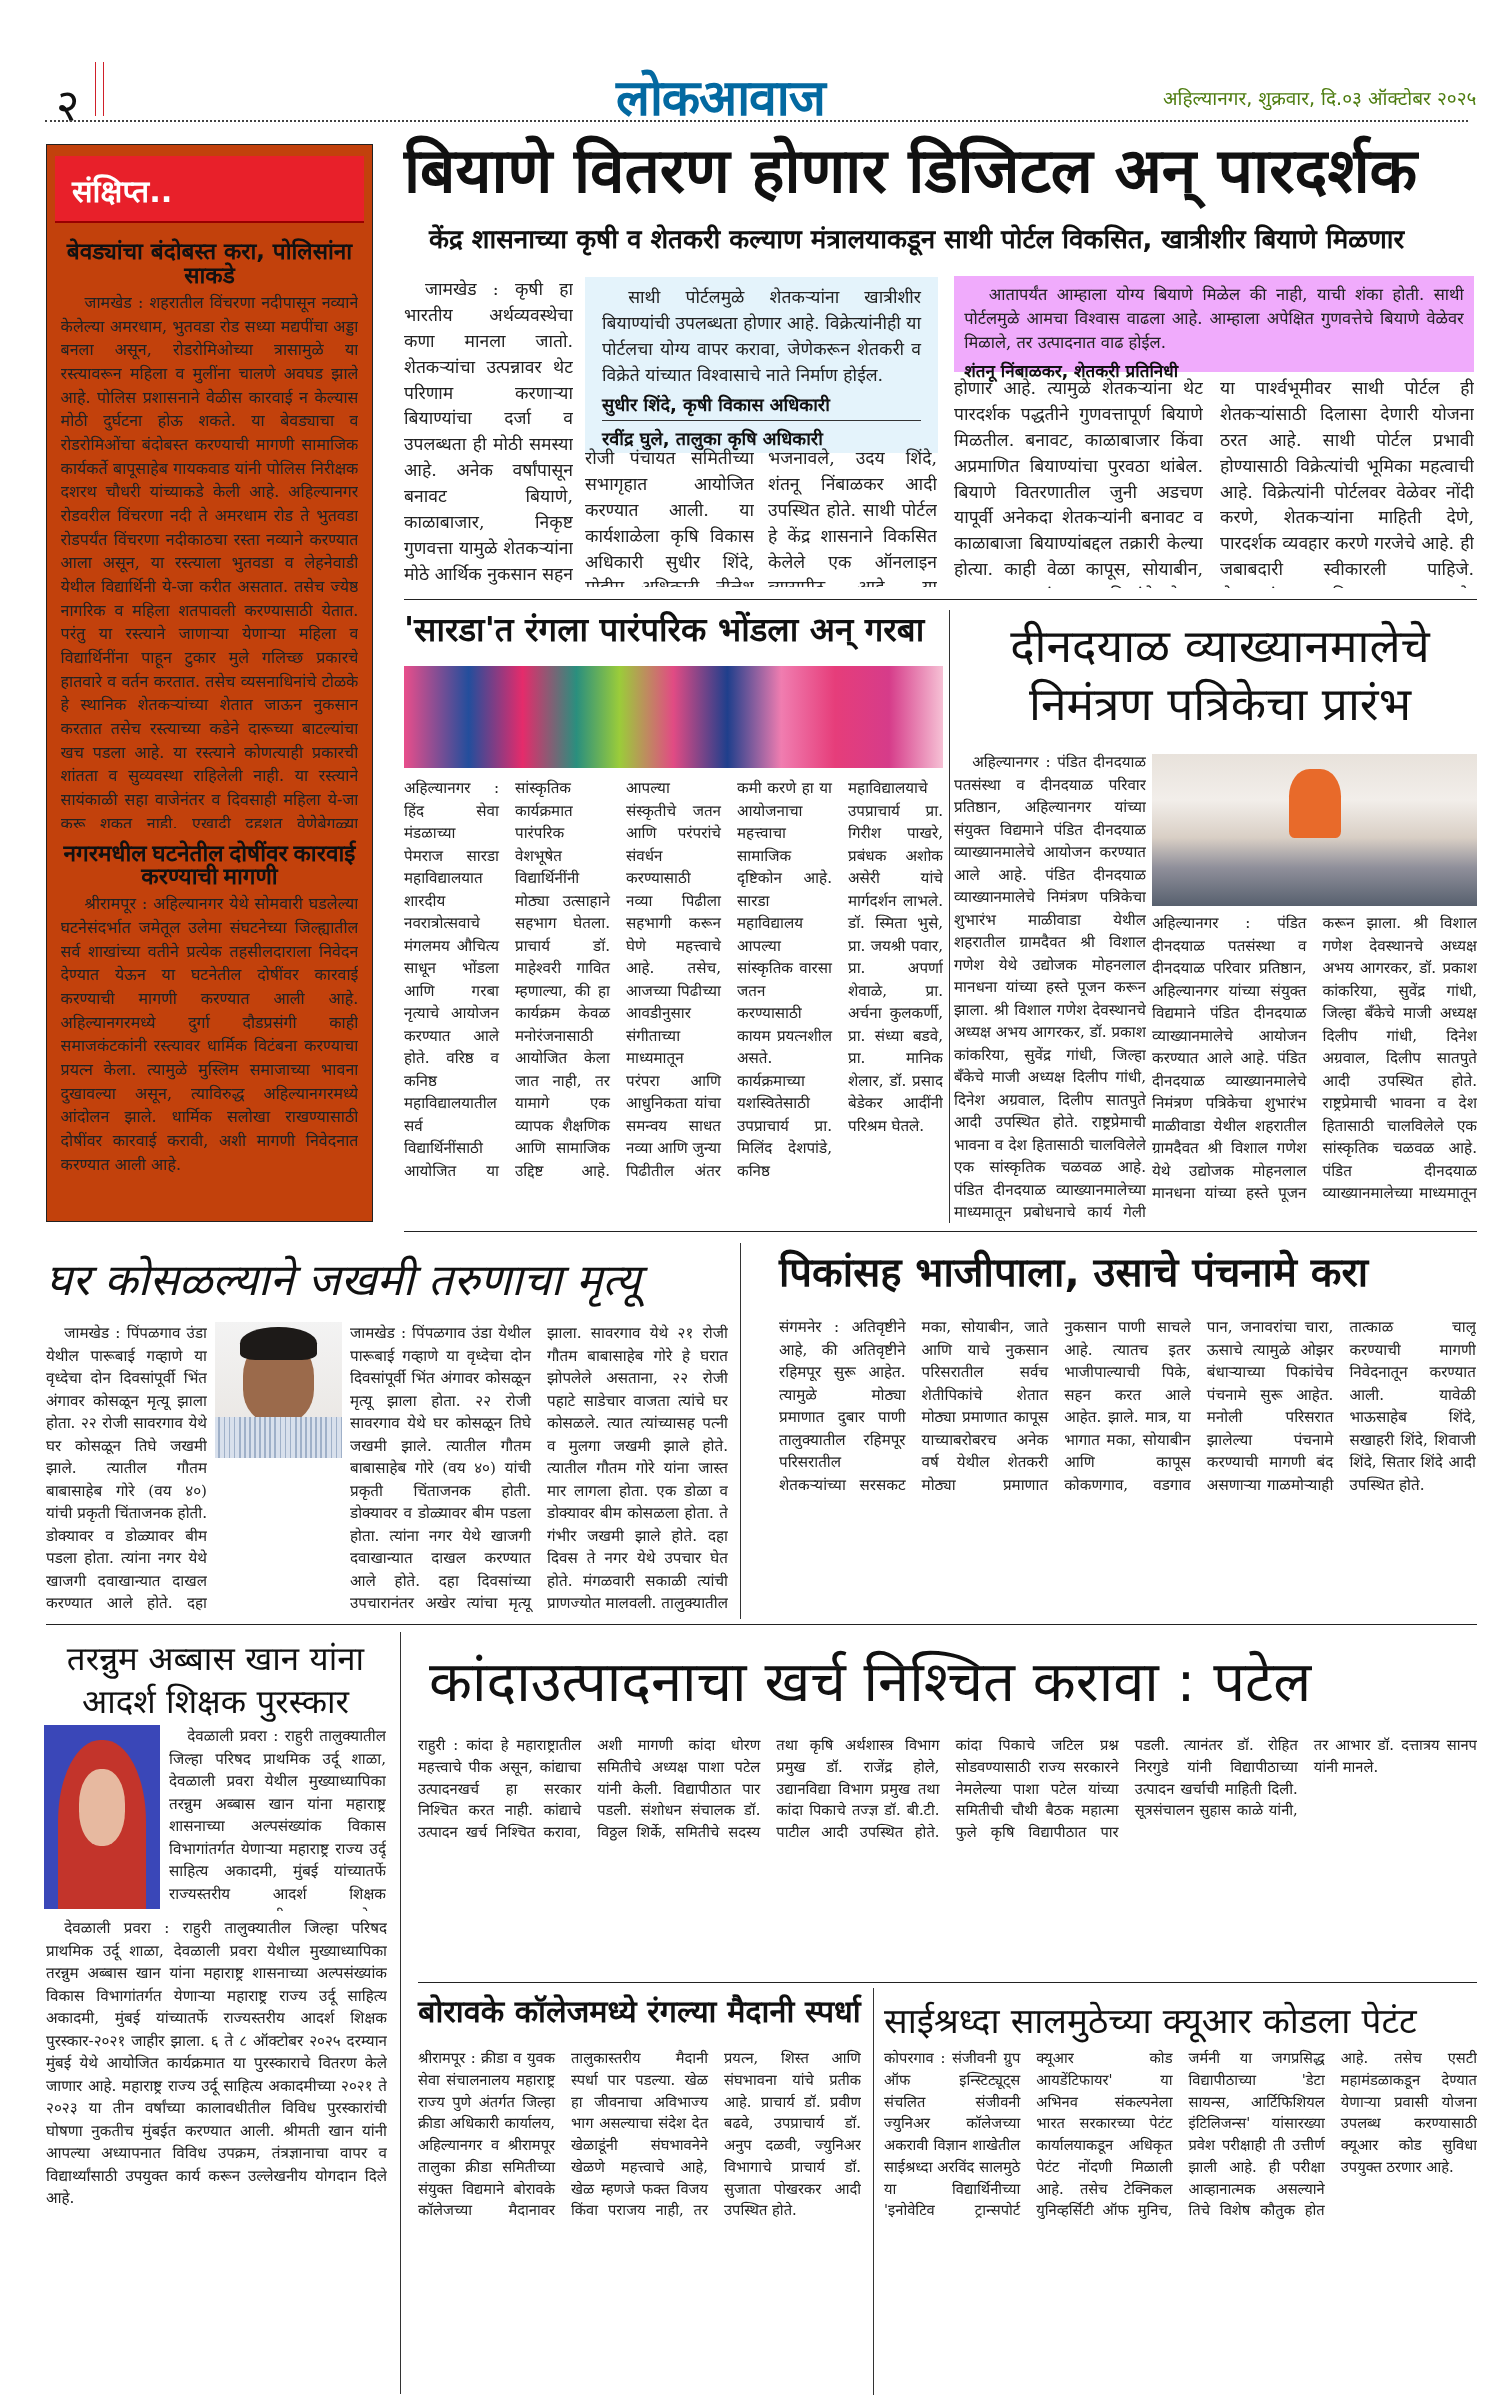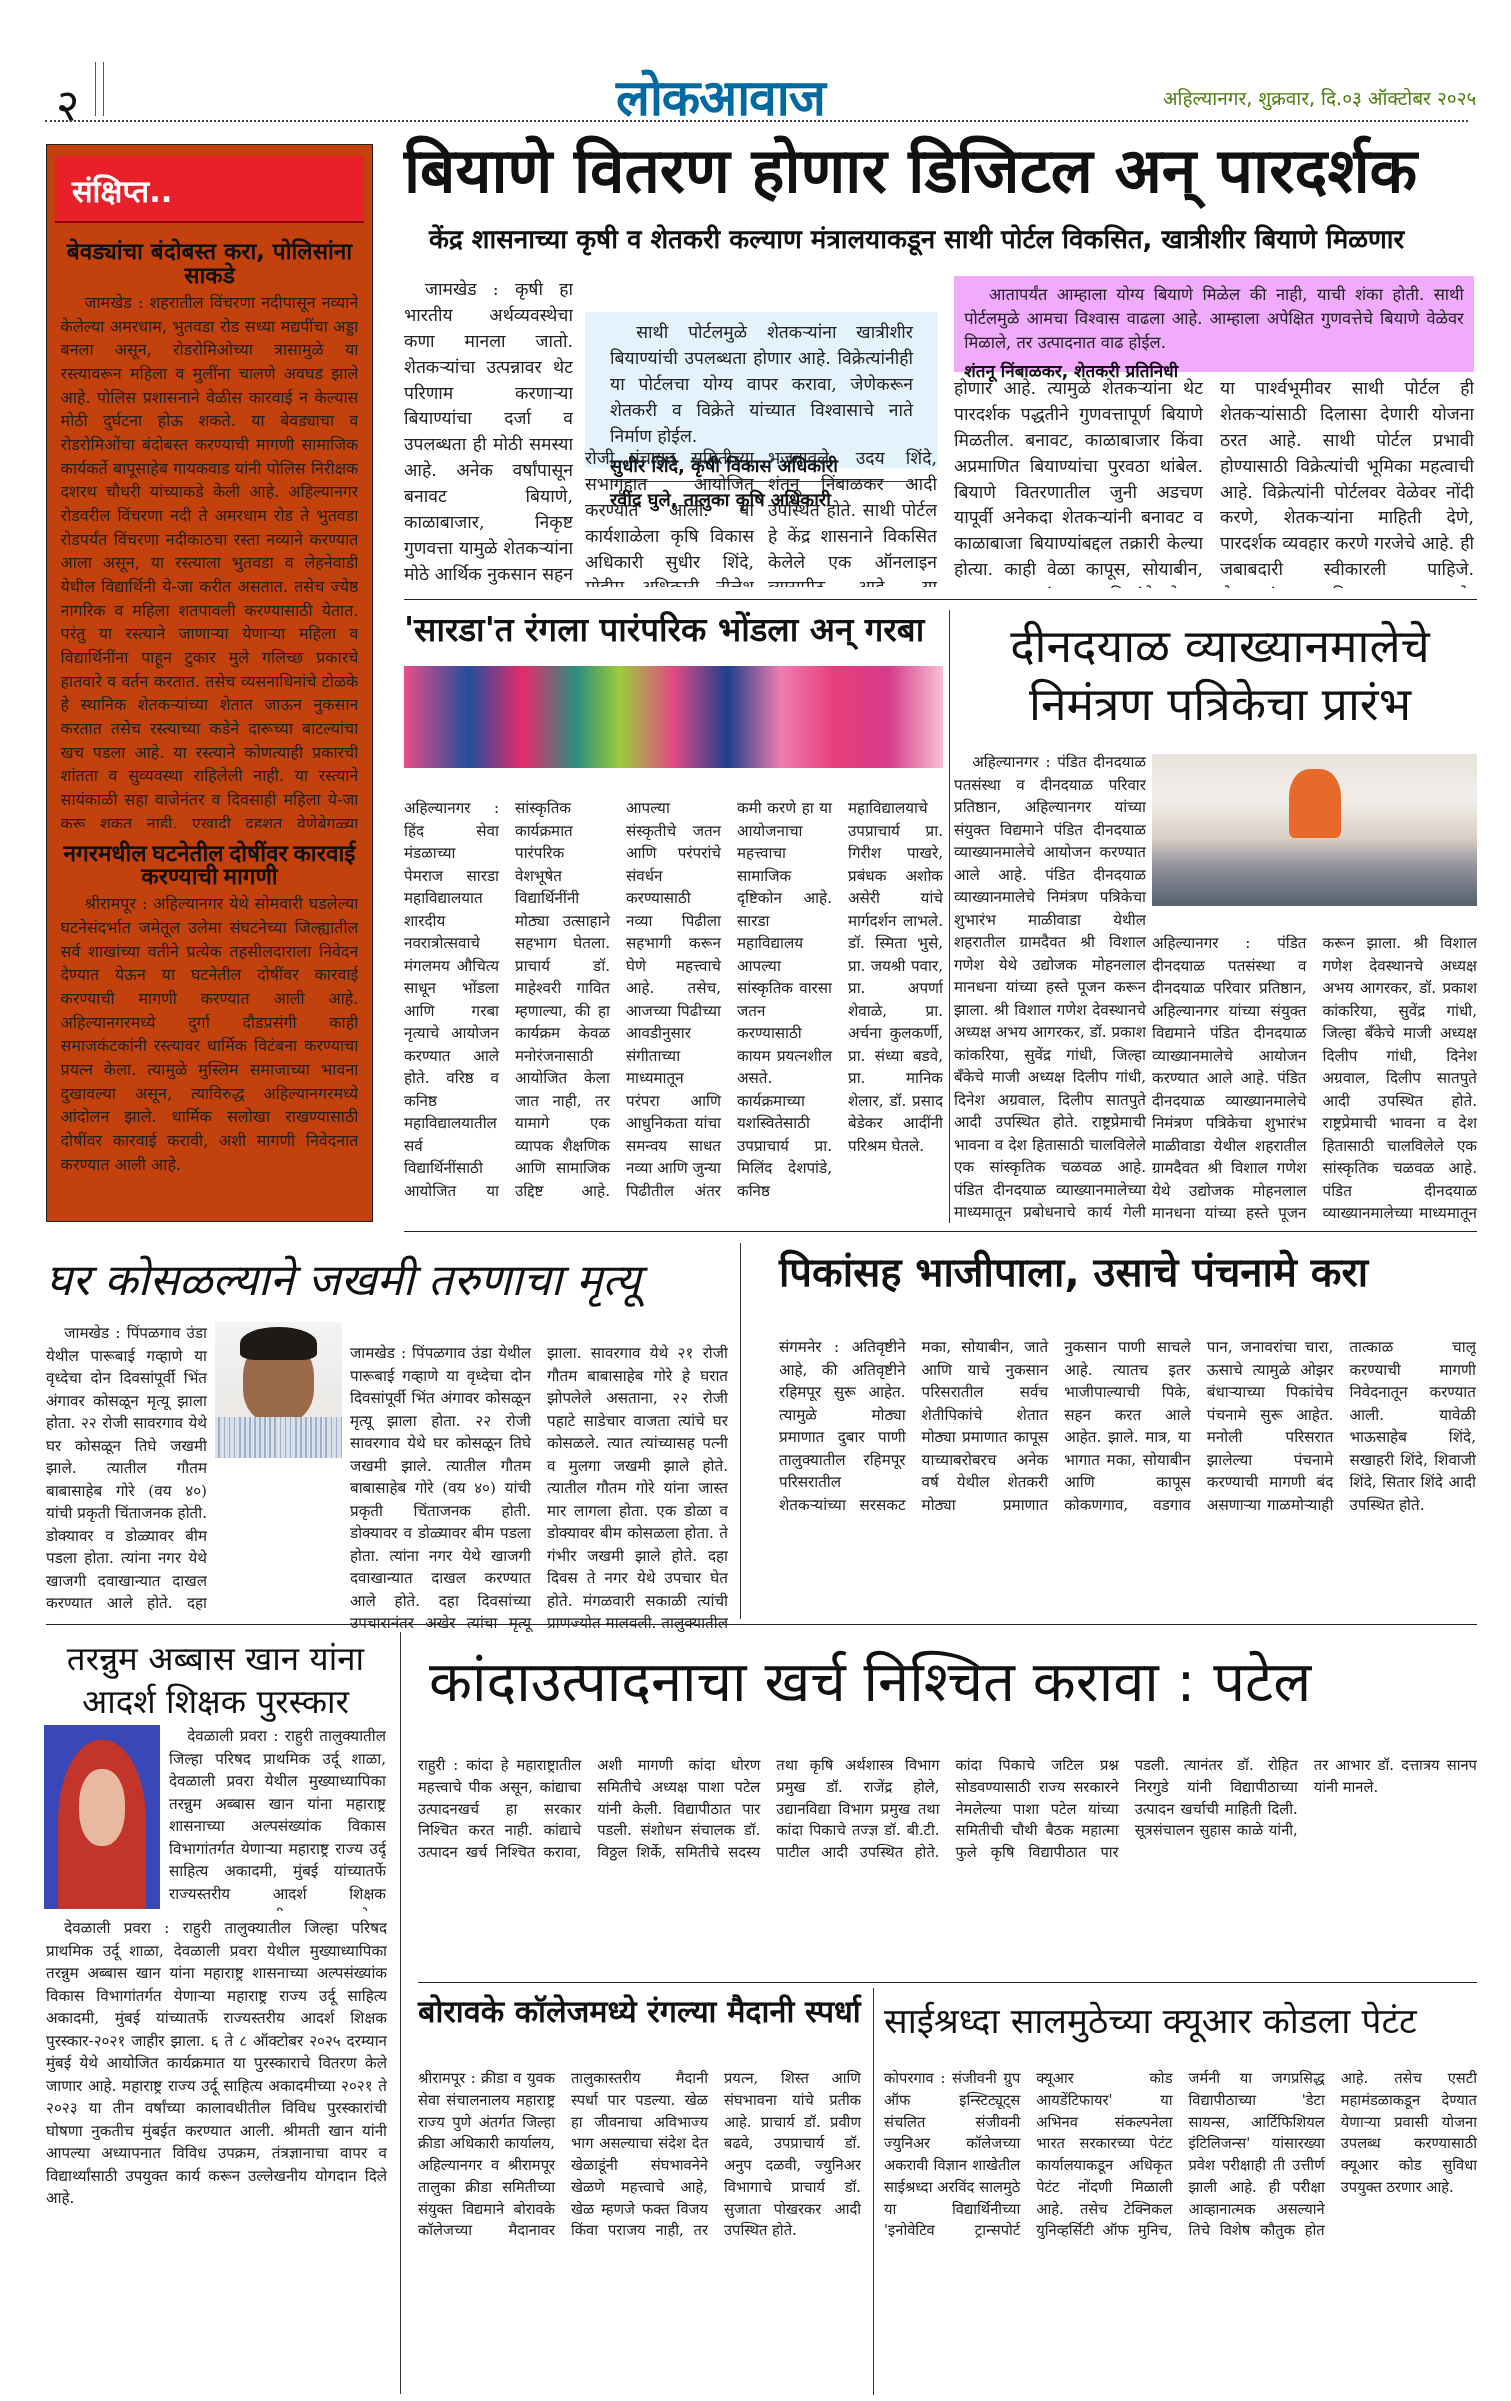--- a/index.html
+++ b/index.html
@@ -5,21 +5,21 @@
   html,body{margin:0;padding:0;background:#fff;}
   body{width:1512px;height:2401px;position:relative;overflow:hidden;font-family:"DejaVu Sans","Liberation Sans",sans-serif;color:#111;}
   .abs{position:absolute;}
   .pagenum{left:56px;top:73px;font-size:45px;font-family:"DejaVu Serif",serif;}
   .redrule{left:95px;top:62px;width:6.8px;height:54px;border-left:1.7px solid #d0202a;border-right:1.7px solid #d0202a;}
   .masthead{left:616px;top:62px;font-size:50px;font-weight:bold;color:#0369a1;letter-spacing:-1.1px;}
   .dateline{left:1163px;top:85px;font-size:19px;color:#4d7c0f;text-align:center;}
   .toprule{left:45px;top:120px;width:1423px;height:0;border-top:2.3px dotted #444;}
   .hl{font-weight:bold;line-height:1.05;color:#111;}
   .body{font-size:17.5px;line-height:1.48;text-align:justify;color:#222;font-family:"DejaVu Serif","Liberation Serif",serif;}
-  .col{column-gap:16px;column-rule:0.6px solid transparent;margin-top:20px;}
+  .col{column-gap:16px;column-rule:0.6px solid transparent;}
   .box{border:1.7px solid #222;background:#c2410c;}
   .rulev{width:0;border-left:1.1px solid #333;}
   .ruleh{height:0;border-top:1.7px solid #222;}
   .sidebar-head{background:#e8202a;color:#fff;font-size:30.5px;font-weight:bold;padding:12.4px 17px;border-bottom:2.3px solid #900;}
   .quote-blue{background:#e4f3fb;}
   .quote-pink{background:#f0abfc;}
   .quote-author{font-weight:bold;font-size:18px;margin-top:3.4px;}
   .photo{overflow:hidden;}
   .ph-group{background:linear-gradient(90deg,#e94e8b 0%,#234e9c 12%,#e52b6b 22%,#2a8f7e 32%,#9bcc3a 40%,#e14b84 50%,#1f3f8c 60%,#f07db0 70%,#e63d7a 80%,#d63c8a 90%,#f6c1d5 100%);}
   .ph-temple{background:linear-gradient(180deg,#e8e2db 0%,#f2eeea 30%,#d9cfc5 55%,#8f8f9a 75%,#57606e 100%);}
@@ -48,21 +48,21 @@
   <div class="body" style="margin:0 13.6px;font-size:16px;text-indent:1.5em;height:537px;overflow:hidden;">जामखेड : शहरातील विंचरणा नदीपासून नव्याने केलेल्या अमरधाम, भुतवडा रोड सध्या मद्यपींचा अड्डा बनला असून, रोडरोमिओच्या त्रासामुळे या रस्त्यावरून महिला व मुलींना चालणे अवघड झाले आहे. पोलिस प्रशासनाने वेळीस कारवाई न केल्यास मोठी दुर्घटना होऊ शकते. या बेवड्याचा व रोडरोमिओंचा बंदोबस्त करण्याची मागणी सामाजिक कार्यकर्ते बापूसाहेब गायकवाड यांनी पोलिस निरीक्षक दशरथ चौधरी यांच्याकडे केली आहे. अहिल्यानगर रोडवरील विंचरणा नदी ते अमरधाम रोड ते भुतवडा रोडपर्यंत विंचरणा नदीकाठचा रस्ता नव्याने करण्यात आला असून, या रस्त्याला भुतवडा व लेहनेवाडी येथील विद्यार्थिनी ये-जा करीत असतात. तसेच ज्येष्ठ नागरिक व महिला शतपावली करण्यासाठी येतात. परंतु या रस्त्याने जाणाऱ्या येणाऱ्या महिला व विद्यार्थिनींना पाहून टुकार मुले गलिच्छ प्रकारचे हातवारे व वर्तन करतात. तसेच व्यसनाधिनांचे टोळके हे स्थानिक शेतकऱ्यांच्या शेतात जाऊन नुकसान करतात तसेच रस्त्याच्या कडेने दारूच्या बाटल्यांचा खच पडला आहे. या रस्त्याने कोणत्याही प्रकारची शांतता व सुव्यवस्था राहिलेली नाही. या रस्त्याने सायंकाळी सहा वाजेनंतर व दिवसाही महिला ये-जा करू शकत नाही. एखादी दहशत वेणेबेगळ्या भागातील टवाळखोर व व्यसनाधिन रोडरोमियोंची संख्या मोठी आहे, तरी यांचा बंदोबस्त करणे गरजेचे आहे. असे न झाल्यास नागरिकांमध्ये तीव्र आंदोलनाचा इशारा निवेदनात दिला आहे.</div>
   <div class="hl" style="text-align:center;font-size:22.6px;margin:13.6px 13.6px 3.4px 13.6px;font-family:Liberation Serif, serif;">नगरमधील घटनेतील दोषींवर कारवाई करण्याची मागणी</div>
   <div class="body" style="margin:0 13.6px;font-size:16px;text-indent:1.5em;height:316px;overflow:hidden;">श्रीरामपूर : अहिल्यानगर येथे सोमवारी घडलेल्या घटनेसंदर्भात जमेतूल उलेमा संघटनेच्या जिल्ह्यातील सर्व शाखांच्या वतीने प्रत्येक तहसीलदाराला निवेदन देण्यात येऊन या घटनेतील दोषींवर कारवाई करण्याची मागणी करण्यात आली आहे. अहिल्यानगरमध्ये दुर्गा दौडप्रसंगी काही समाजकंटकांनी रस्त्यावर धार्मिक विटंबना करण्याचा प्रयत्न केला. त्यामुळे मुस्लिम समाजाच्या भावना दुखावल्या असून, त्याविरुद्ध अहिल्यानगरमध्ये आंदोलन झाले. धार्मिक सलोखा राखण्यासाठी दोषींवर कारवाई करावी, अशी मागणी निवेदनात करण्यात आली आहे.</div>
 </div>
 
 <div class="abs hl" style="left:404px;top:138px;width:1073px;font-size:62px;white-space:nowrap;">बियाणे वितरण होणार डिजिटल अन् पारदर्शक</div>
 <div class="abs hl" style="left:429px;top:226px;width:1062px;font-size:26px;white-space:nowrap;">केंद्र शासनाच्या कृषी व शेतकरी कल्याण मंत्रालयाकडून साथी पोर्टल विकसित, खात्रीशीर बियाणे मिळणार</div>
 
 <div class="abs body" style="left:404px;top:277px;width:169px;height:311px;overflow:hidden;text-indent:1.2em;">जामखेड : कृषी हा भारतीय अर्थव्यवस्थेचा कणा मानला जातो. शेतकऱ्यांचा उत्पन्नावर थेट परिणाम करणाऱ्या बियाण्यांचा दर्जा व उपलब्धता ही मोठी समस्या आहे. अनेक वर्षांपासून बनावट बियाणे, काळाबाजार, निकृष्ट गुणवत्ता यामुळे शेतकऱ्यांना मोठे आर्थिक नुकसान सहन करावे लागले आहे. शेतकऱ्यांच्या या समस्या लक्षात घेऊन केंद्र शासनाच्या कृषी व शेतकरी कल्याण मंत्रालयाने साथी पोर्टल विकसित केले आहे. या पोर्टलमुळे बियाणे वितरण प्रक्रिया डिजिटल व पारदर्शक होणार असून, शेतकऱ्यांना खात्रीशीर, गुणवत्तापूर्ण बियाण्यांची उपलब्धता होणार आहे. तालुक्यातील कृषी सेवा विक्रेत्यांसाठी 'साथी पोर्टल' बाबतची एक दिवशीय कार्यशाळा ३० सप्टेंबर</div>
 
-<div class="abs quote-blue" style="left:585px;top:277px;width:353px;height:156px;padding:8px 25px;box-sizing:border-box;margin-top:35px;">
+<div class="abs quote-blue" style="left:585px;top:277px;width:353px;height:176px;padding:8px 17px;box-sizing:border-box;">
   <div class="body" style="text-indent:1.5em;">साथी पोर्टलमुळे शेतकऱ्यांना खात्रीशीर बियाण्यांची उपलब्धता होणार आहे. विक्रेत्यांनीही या पोर्टलचा योग्य वापर करावा, जेणेकरून शेतकरी व विक्रेते यांच्यात विश्वासाचे नाते निर्माण होईल.</div>
   <div class="quote-author">सुधीर शिंदे, कृषी विकास अधिकारी</div>
   <div class="sep-dot" style="margin:4.5px 0;"></div>
   <div class="quote-author">रवींद्र घुले, तालुका कृषि अधिकारी</div>
 </div>
 
 <div class="abs body" style="left:585px;top:446px;width:169px;height:141px;overflow:hidden;">रोजी पंचायत समितीच्या सभागृहात आयोजित करण्यात आली. या कार्यशाळेला कृषि विकास अधिकारी सुधीर शिंदे, मोहीम अधिकारी नीलेश अभंग, तालुका कृषि अधिकारी रवींद्र घुले, शीतल पाचर्णे, कृषि अधिकारी अशोक शेळके, राम जगताप, सिद्धनाथ</div>
 <div class="abs body" style="left:768px;top:446px;width:169px;height:141px;overflow:hidden;">भजनावले, उदय शिंदे, शंतनू निंबाळकर आदी उपस्थित होते. साथी पोर्टल हे केंद्र शासनाने विकसित केलेले एक ऑनलाइन व्यासपीठ आहे. या पोर्टलच्या माध्यमातून बियाण्यांचे नोंदणी, वितरण, विक्री व तपासणी ही संपूर्ण प्रक्रिया डिजिटल</div>
 
 <div class="abs quote-pink" style="left:954px;top:276px;width:520px;height:96px;padding:6.8px 10.2px;box-sizing:border-box;">

